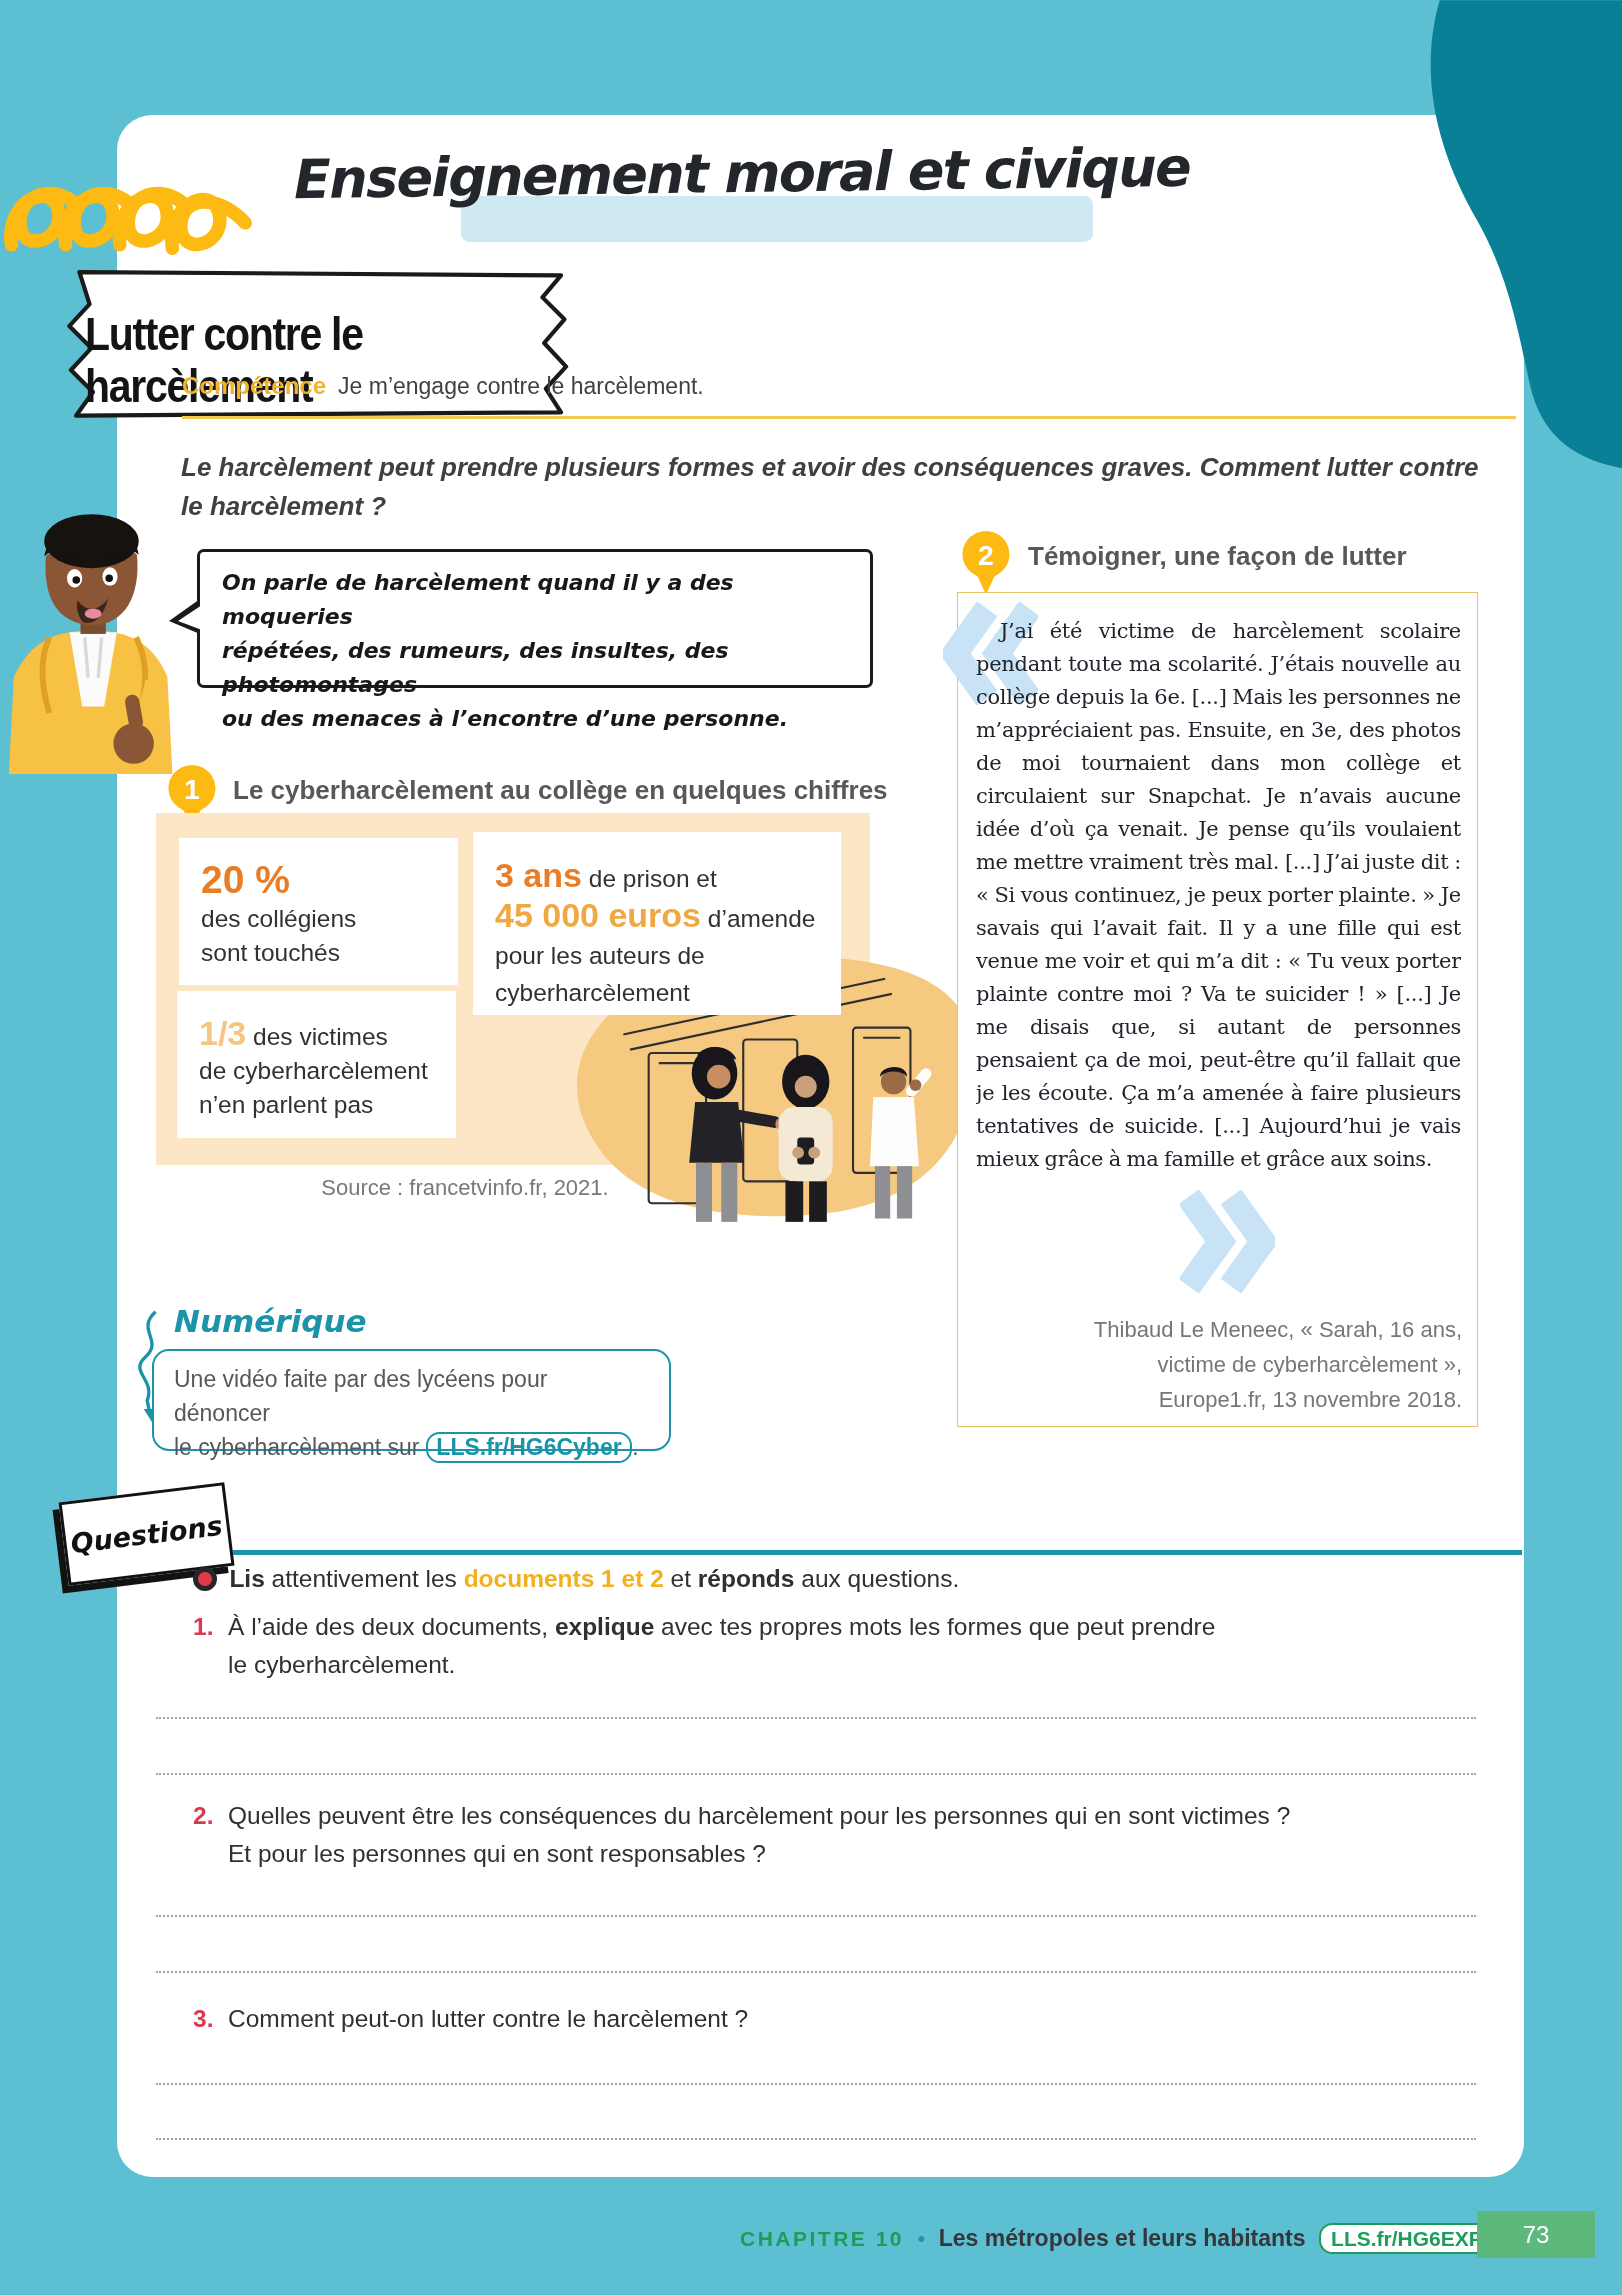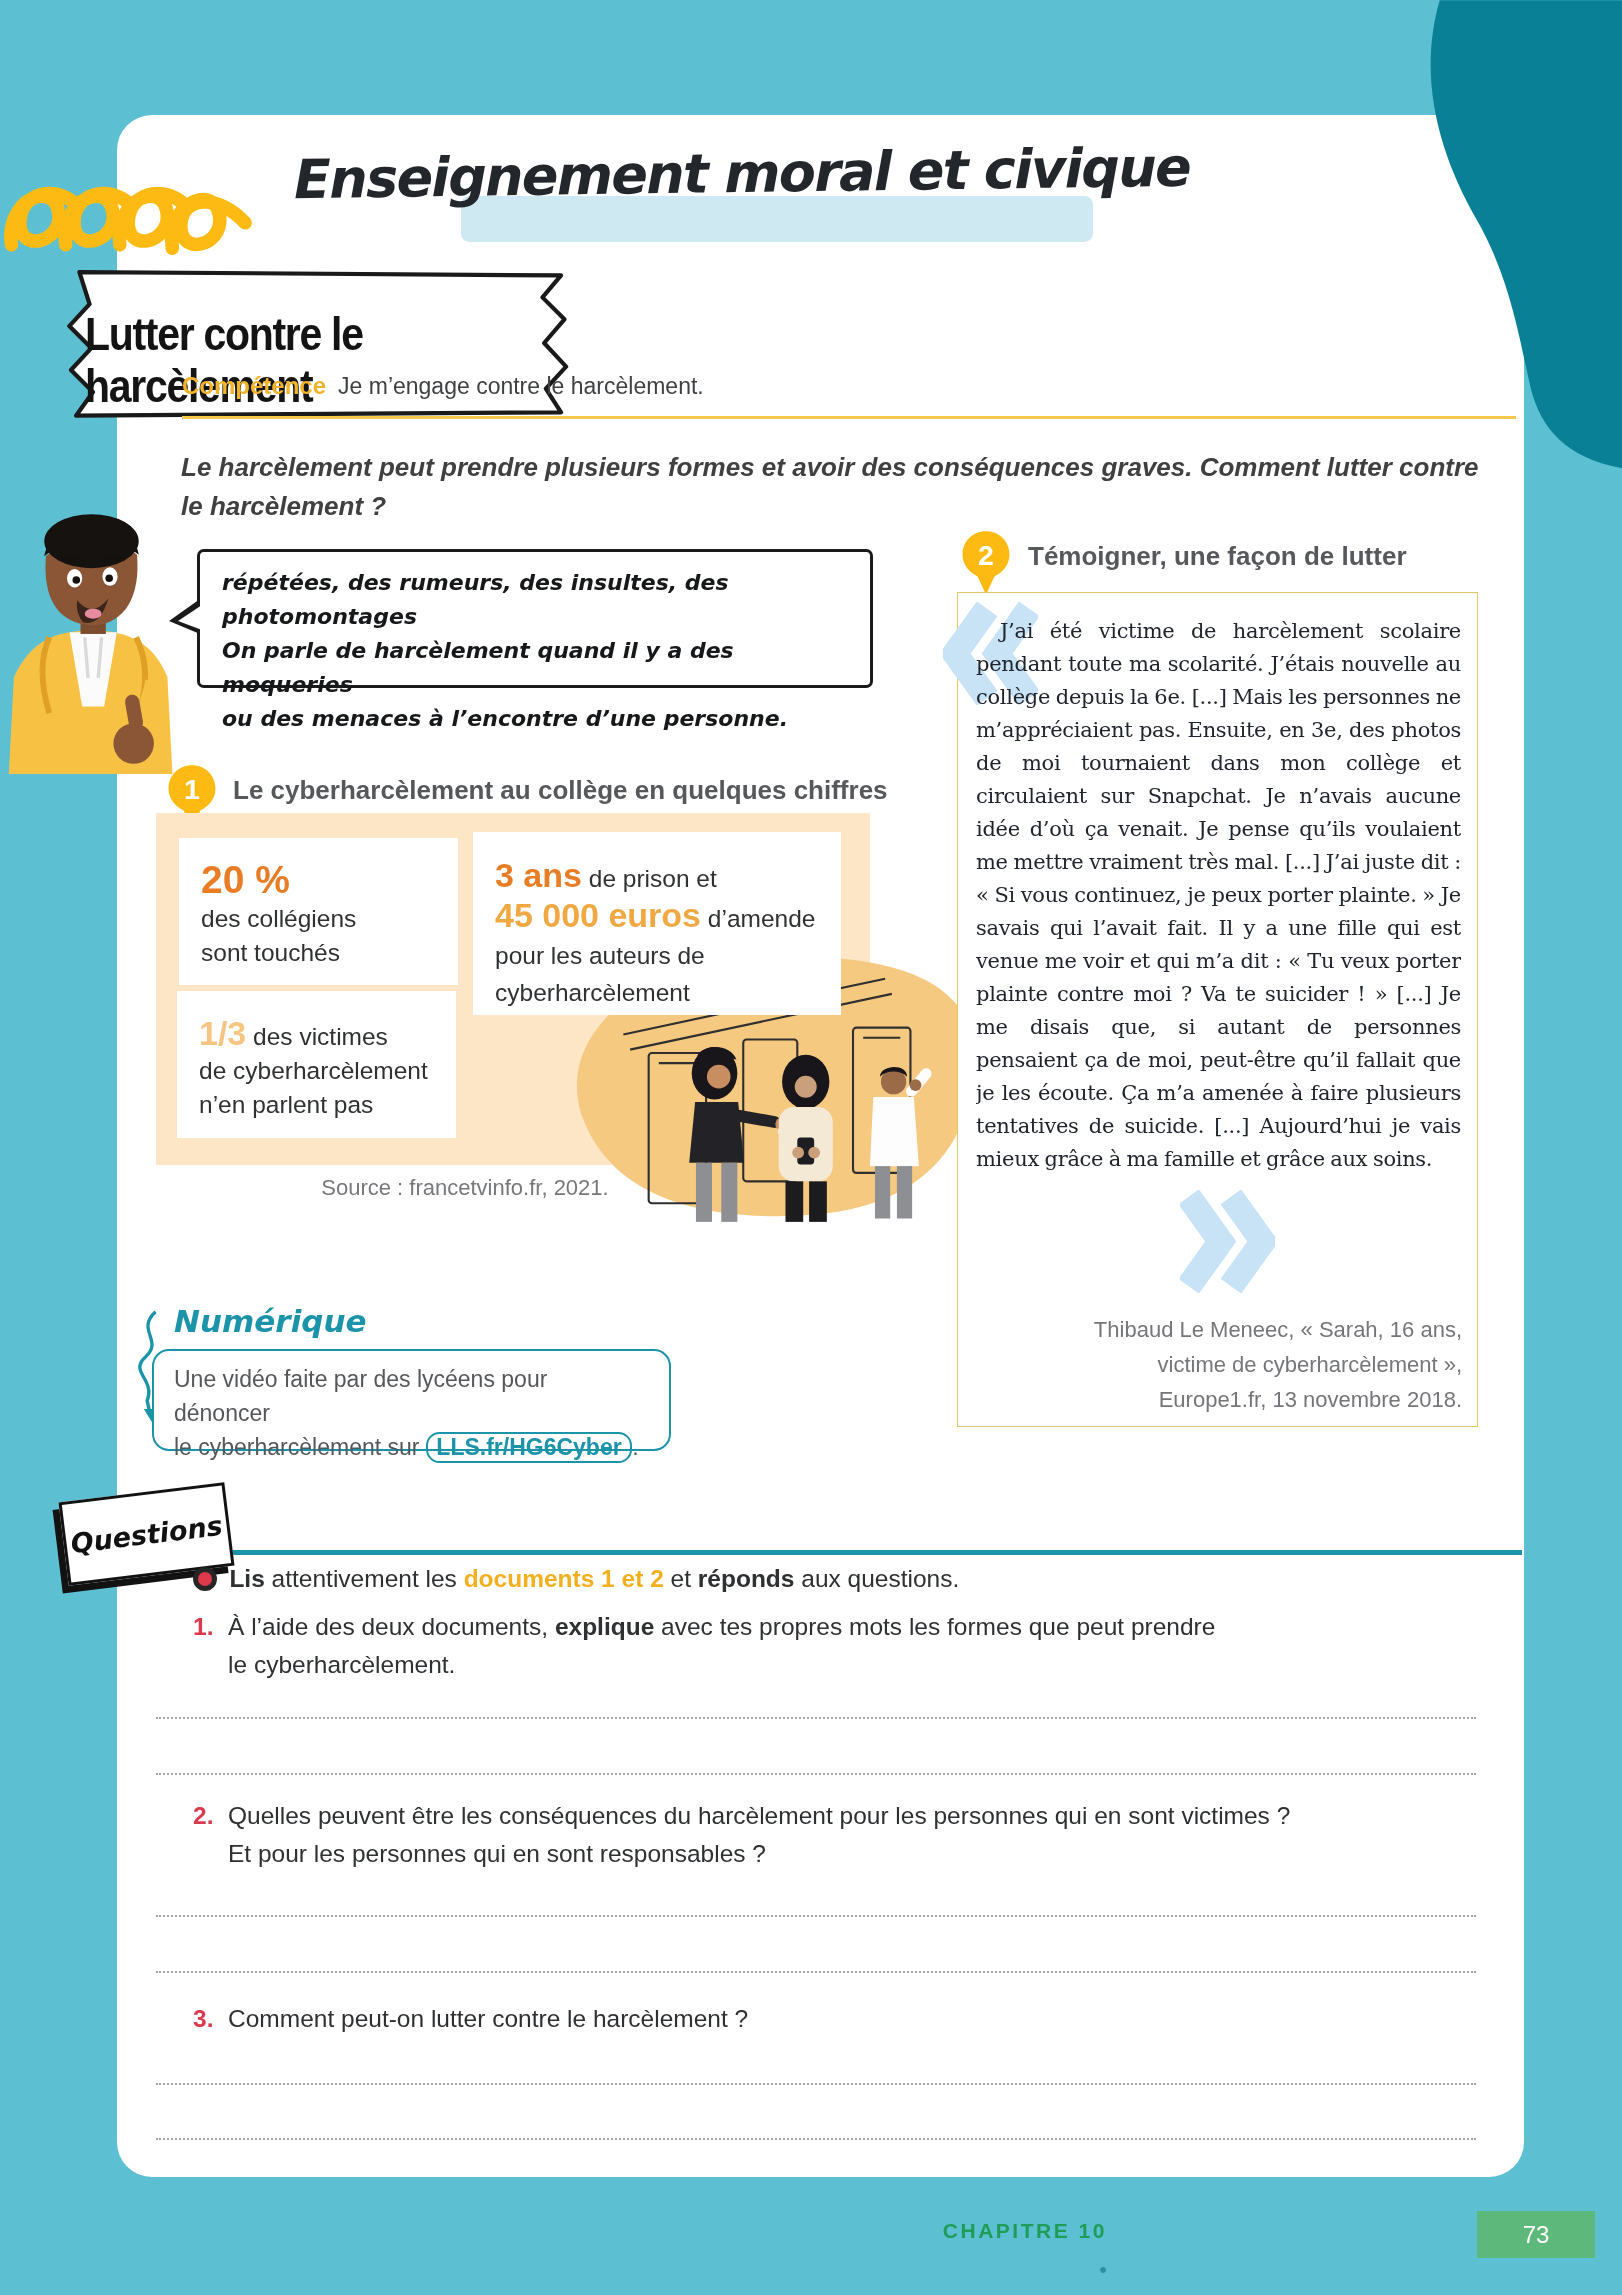--- a/index.html
+++ b/index.html
@@ -56,21 +56,21 @@
   .q-label{left:63px;top:1492px;width:161px;height:78px;background:#fff;border:3.4px solid #121212;
            transform:rotate(-7deg);box-shadow:-6.8px 6.8px 0 #121212;display:flex;align-items:center;justify-content:center;}
   .q-label span{font-family:"DejaVu Sans",sans-serif;font-style:italic;font-weight:700;font-size:27px;color:#111;}
   .q-intro{left:193px;top:1565px;display:flex;align-items:center;gap:12px;font-size:24.5px;color:#2e3032;}
   .dot-bullet{width:14.4px;height:14.4px;border-radius:50%;background:#e0394b;border:5px solid #262626;flex:none;}
   .hl-orange{color:#f2b01e;font-weight:700;}
   .q-row{display:flex;font-size:24.5px;color:#2e3032;line-height:38px;}
   .q-num{width:35px;flex:none;color:#d93a4d;font-weight:700;}
   .answer-line{left:156px;width:1320px;height:0;border-top:2.5px dotted #a4a4a4;}
   
-  .footer-row{left:740px;top:2219px;display:flex;align-items:flex-end;gap:13.5px;height:39px;flex-direction:column;}
+  .footer-row{left:740px;top:2219px;display:flex;align-items:center;gap:13.5px;height:39px;}
   .chapter{color:#1f9c58;font-weight:700;font-size:21px;letter-spacing:2.5px;}
   .foot-dot{color:#2f8fa3;font-size:22px;}
   .foot-title{color:#34373b;font-weight:700;font-size:23px;}
   .foot-pill{border:2.5px solid #1f9c58;border-radius:13.5px;background:#fff;padding:1.7px 10px;color:#1f9c58;
              font-weight:800;font-size:21px;}
   .page-num{left:1477px;top:2211px;width:118px;height:47px;background:#5cb97b;color:#fff;font-size:24px;
             display:flex;align-items:center;justify-content:center;}
 </style>
 </head>
 <body>
@@ -128,22 +128,22 @@
     <path d="M122,66 Q134,59 146,66" stroke="#14110e" stroke-width="5" fill="none"></path>
     <path d="M95,114 Q113,136 132,112 Q122,146 102,140 Q93,130 95,114 Z" fill="#3a241c"></path>
     <ellipse cx="114" cy="130" rx="10" ry="6" fill="#e88aa0"></ellipse>
     <path d="M198,212 C204,252 190,278 168,294 L146,268 C162,252 172,232 176,208 Z" fill="#f7c244"></path>
     <circle cx="162" cy="284" r="24" fill="#8a5636"></circle>
     <rect x="154" y="226" width="17" height="42" rx="8.5" fill="#8a5636" transform="rotate(-10 162 247)"></rect>
   </svg>
 
   <div class="abs bubble">
     <div class="bubble-text">
+      <div>On parle de harcèlement quand il y a des moqueries</div>
       <div>répétées, des rumeurs, des insultes, des photomontages</div>
-      <div>On parle de harcèlement quand il y a des moqueries</div>
       <div>ou des menaces à l’encontre d’une personne.</div>
     </div>
   </div>
 
   <svg class="abs doc-pin" style="left:166px;top:763px;" viewBox="0 0 62 80">
     <path d="M31,2 C15,2 3,14 3,30 C3,43 12,52 21,56 L31,78 L41,56 C50,52 59,43 59,30 C59,14 47,2 31,2 Z" fill="#fcba12"></path>
     <text x="31" y="42" text-anchor="middle">1</text>
   </svg>
   <div class="abs doc-title" style="left:233px;top:775px;">Le cyberharcèlement au collège en quelques chiffres</div>
 

